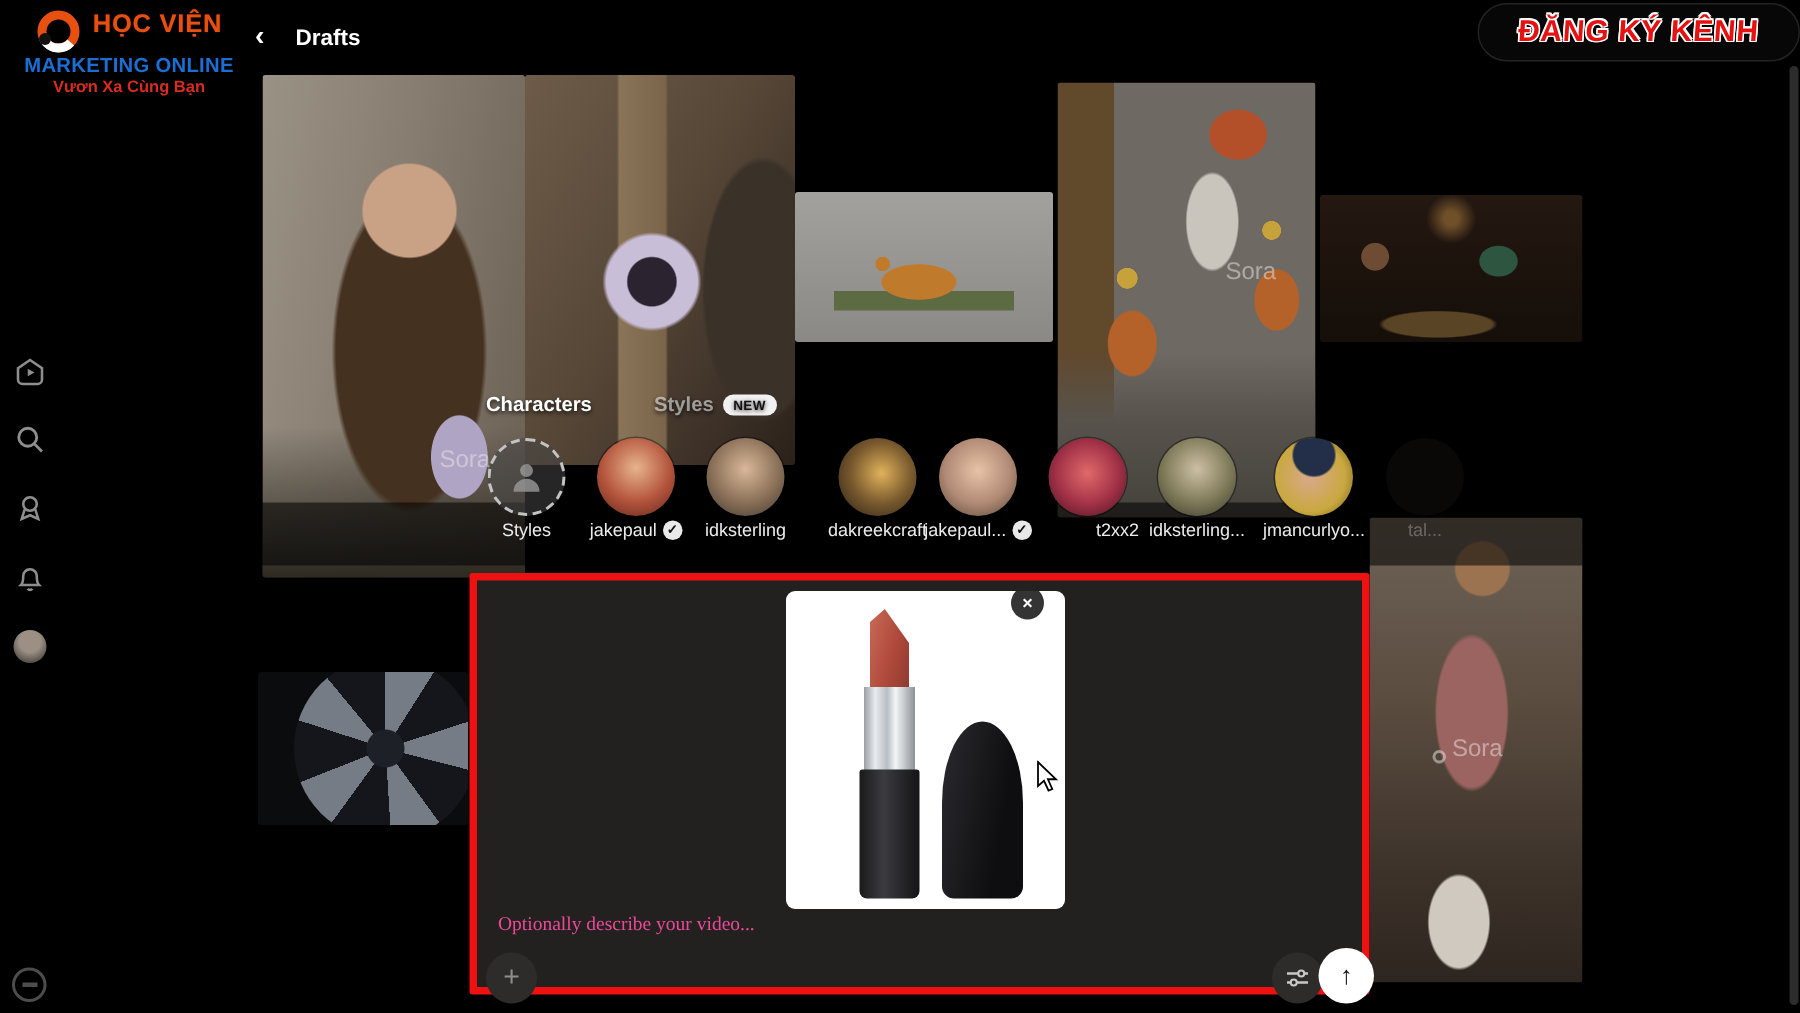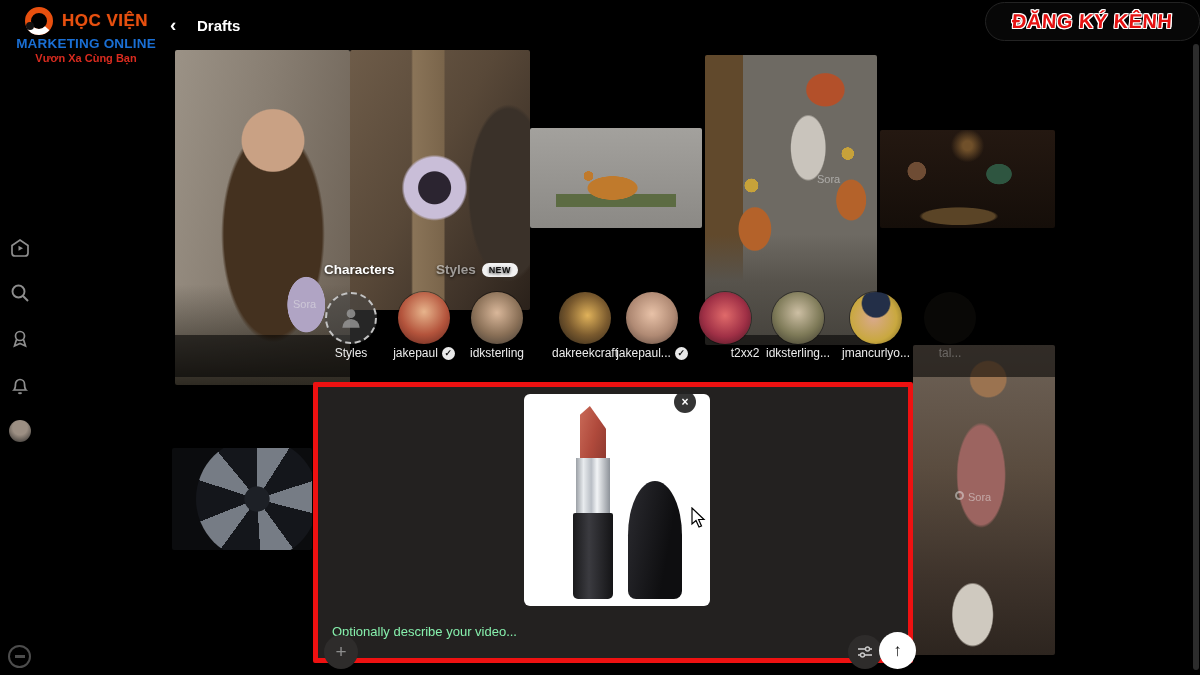--- a/index.html
+++ b/index.html
@@ -3,21 +3,21 @@
 <meta charset="utf-8">
 <style>
   * { margin:0; padding:0; box-sizing:border-box; }
   html,body { width:1200px; height:675px; background:#000; overflow:hidden;
               font-family:"Liberation Sans", sans-serif; }
   .stage { position:relative; width:1200px; height:675px; background:#000; }
   .abs { position:absolute; }
 
   
   .brand { left:6px; top:6px; width:160px; text-align:center; }
-  .brand-row { display:flex; align-items:center; justify-content:center; gap:4px; }
+  .brand-row { display:flex; justify-content:center; gap:4px; }
   .brand-line1 { color:#e8500f; font-weight:800; font-size:17px; letter-spacing:.5px;
                  text-shadow:0 0 1px #7a2a08; }
   .brand-line2 { color:#1a6fd4; font-weight:800; font-size:13.5px; letter-spacing:.2px; }
   .brand-tagline { color:#d92b1f; font-weight:700; font-size:11px; margin-top:1px; }
 
   
   .back-chevron { left:170px; top:14px; color:#fff; font-size:19px; font-weight:700; cursor:pointer; }
   .page-title { left:197px; top:17px; color:#fff; font-size:15px; font-weight:700; }
 
   
@@ -83,21 +83,21 @@
     background:
       radial-gradient(circle 13px at 50% 50%, #1d2026 0 94%, rgba(0,0,0,0) 100%),
       repeating-conic-gradient(#767c85 0 9%, #14161b 9% 20%); }
   .t-fitness { left:913px; top:345px; width:142px; height:310px;
     background:
       radial-gradient(circle 19px at 53% 11%, #9b7350 0 92%, rgba(0,0,0,0) 100%),
       radial-gradient(ellipse 40px 85px at 48% 42%, #9c6460 0 58%, rgba(0,0,0,0) 62%),
       radial-gradient(ellipse 34px 52px at 42% 87%, #cfc9bf 0 58%, rgba(0,0,0,0) 62%),
       linear-gradient(180deg, #6e6257 0%, #5a4c3f 40%, #3e332b 75%, #2d251f 100%); }
 
-  .watermark { color:#e8e8e8; opacity:.5; font-size:11px; display:flex; align-items:flex-start; gap:4px; }
+  .watermark { color:#e8e8e8; opacity:.5; font-size:16px; display:flex; align-items:flex-end; gap:4px; }
   .watermark .dot { width:9px; height:9px; border-radius:50%; border:2px solid #e8e8e8; display:inline-block; }
 
   
   .tab-characters { left:324px; top:262px; color:#fff; font-size:13.5px; font-weight:700;
                     text-shadow:0 1px 3px rgba(0,0,0,.8); cursor:pointer; }
   .tab-styles { left:400px; top:262px; color:rgba(255,255,255,.55); font-size:13.5px; font-weight:700;
                 text-shadow:0 1px 3px rgba(0,0,0,.8); cursor:pointer; display:flex; gap:6px; align-items:center;margin-left:36px; }
   .new-badge { background:#f2f2f2; color:#111; font-size:9px; font-weight:800; letter-spacing:.3px;
                padding:2px 7px; border-radius:9px; }
 
@@ -133,21 +133,21 @@
   .lip-band { left:52px; top:64px; width:34px; height:56px;
               background:linear-gradient(90deg,#9ba0a6 0%,#e8ebee 22%,#b9bec5 45%,#f2f4f6 62%,#8d9299 100%); }
   .lip-tube { left:49px; top:119px; width:40px; height:86px; border-radius:2px 2px 5px 5px;
               background:linear-gradient(90deg,#1a1a1c 0%,#3b3b40 40%,#141416 100%); }
   .lip-cap { left:104px; top:87px; width:54px; height:118px;
              border-radius:50% 50% 8px 8px / 46% 46% 8px 8px;
              background:linear-gradient(100deg,#2b2b30 0%,#0e0e10 70%); }
   .img-close { left:356px; top:4px; width:22px; height:22px; border-radius:50%;
                background:rgba(35,35,35,.92); color:#fff; font-size:12px; font-weight:700;
                display:flex; align-items:center; justify-content:center; cursor:pointer; }
-  .prompt-placeholder { left:14px; top:237px; color:#86efac; font-size:13px; cursor:text; }
+  .prompt-placeholder { left:14px; top:221px; color:#ec4899; font-size:13px; cursor:text;font-family:Liberation Serif, serif; }
   .btn-circle { width:34px; height:34px; border-radius:50%; display:flex; align-items:center;
                 justify-content:center; cursor:pointer; }
   .add-btn { left:6px; top:248px; background:#2e2c2b; color:#8d8d8d; font-size:19px; font-weight:400; }
   .sliders-btn { left:530px; top:248px; background:#2e2c2b; }
   .send-btn { left:561px; top:245px; width:37px; height:37px; background:#fff; color:#111;
               font-size:17px; font-weight:700; }
   .cursor-arrow { left:373px; top:120px; width:16px; height:22px; }
 
   .scrollbar { right:1px; top:44px; width:6px; height:626px; background:#2c2c2c; border-radius:3px; cursor:grab; }
 </style>

